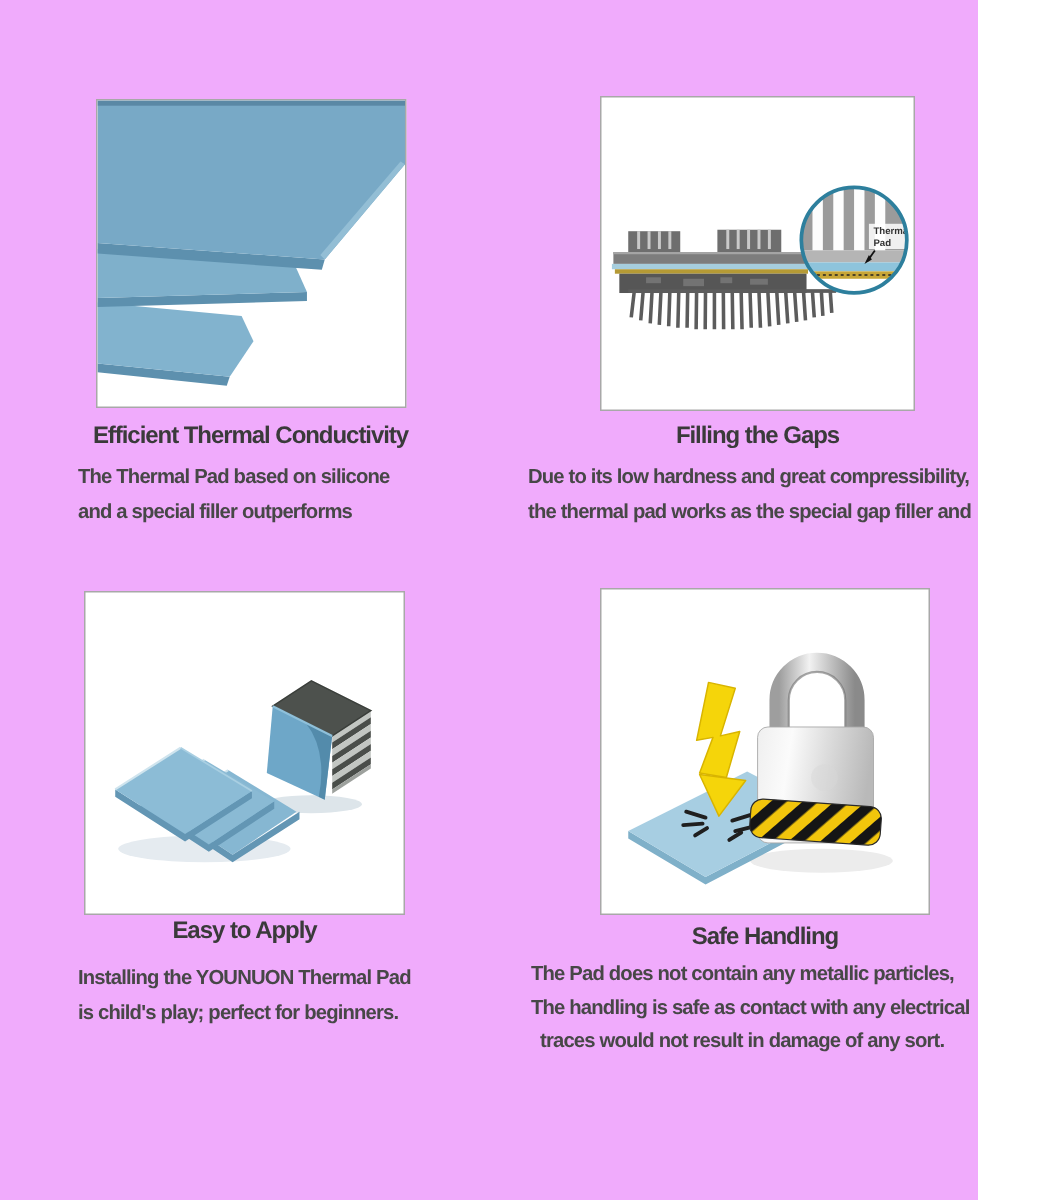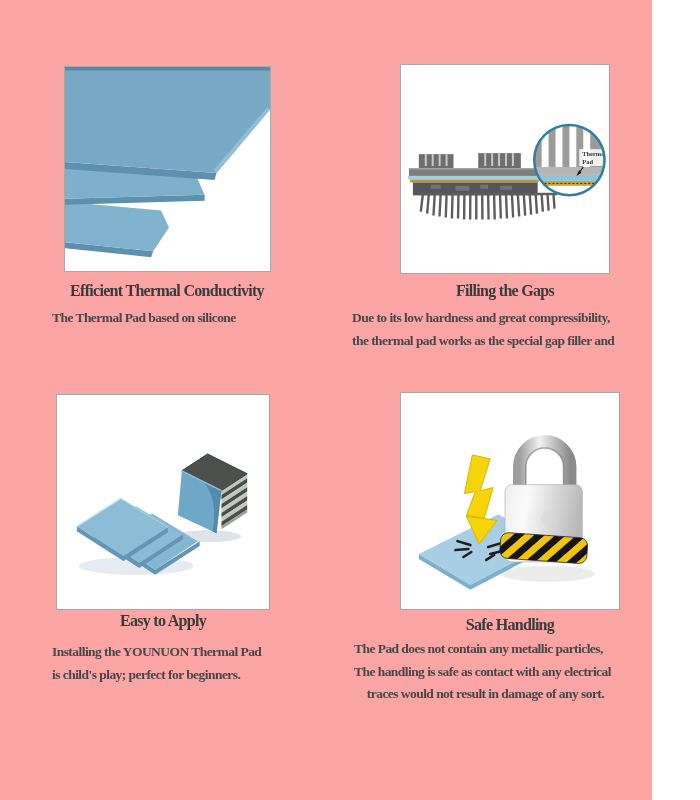--- a/index.html
+++ b/index.html
@@ -1,35 +1,35 @@
 <!DOCTYPE html>
 <html><head>
 <meta charset="utf-8">
 <style>
   html,body{margin:0;padding:0;background:#fff;}
   .canvas{
-    position:relative;width:652px;height:800px;background:#fca5a5;
-    font-family:Liberation Serif, serif;overflow:hidden;
+    position:relative;width:652px;height:800px;background:#f0abfc;
+    font-family:Liberation Sans, sans-serif;overflow:hidden;
   }
   .imgbox{
     position:absolute;border:1px solid #a8a8a8;background:#ffffff;
     box-sizing:border-box;
   }
   .imgbox svg{display:block;width:100%;height:100%;}
   .f-title{
     position:absolute;margin:0;text-align:center;
     font-size:16px;font-weight:700;letter-spacing:-0.7px;
     color:#3a3a3a;white-space:nowrap;
   }
   .f-lines{
     position:absolute;font-size:13.5px;font-weight:700;
     letter-spacing:-0.55px;color:#474747;line-height:22.6px;
     white-space:nowrap;
   }
-  .f-lines .indent{padding-left:6px;text-align:center;}
+  .f-lines .indent{padding-left:6px;}
 </style>
 </head>
 <body>
 
 <div class="canvas">
 
   <section>
     <div class="imgbox" style="left:64px;top:66px;width:207px;height:206px">
       <svg viewBox="0 0 207 206">
 
@@ -41,20 +41,21 @@
 
         <polygon points="0,96 153,107 151,114 0,103" fill="#5d90ae"></polygon>
         <polygon points="0,0 207,0 207,43 153,107 0,96" fill="#78a9c6"></polygon>
         <rect x="0" y="0" width="207" height="3.5" fill="#5a88a5"></rect>
         <polygon points="207,43 153,107 150,104 204,41" fill="#93bed5"></polygon>
       </svg>
     </div>
     <h3 class="f-title" style="left:46px;top:282px;width:242px">Efficient Thermal Conductivity</h3>
     <div class="f-lines" style="left:52px;top:307px">
       <div>The Thermal Pad based on silicone</div>
+      <div>and a special filler outperforms</div>
     </div>
   </section>
 
   <section>
     <div class="imgbox" style="left:400px;top:64px;width:210px;height:210px">
       <svg viewBox="0 0 210 210">
         <defs>
           <clipPath id="magClip">
               <circle cx="170" cy="96" r="35.5"></circle>
             </clipPath>

